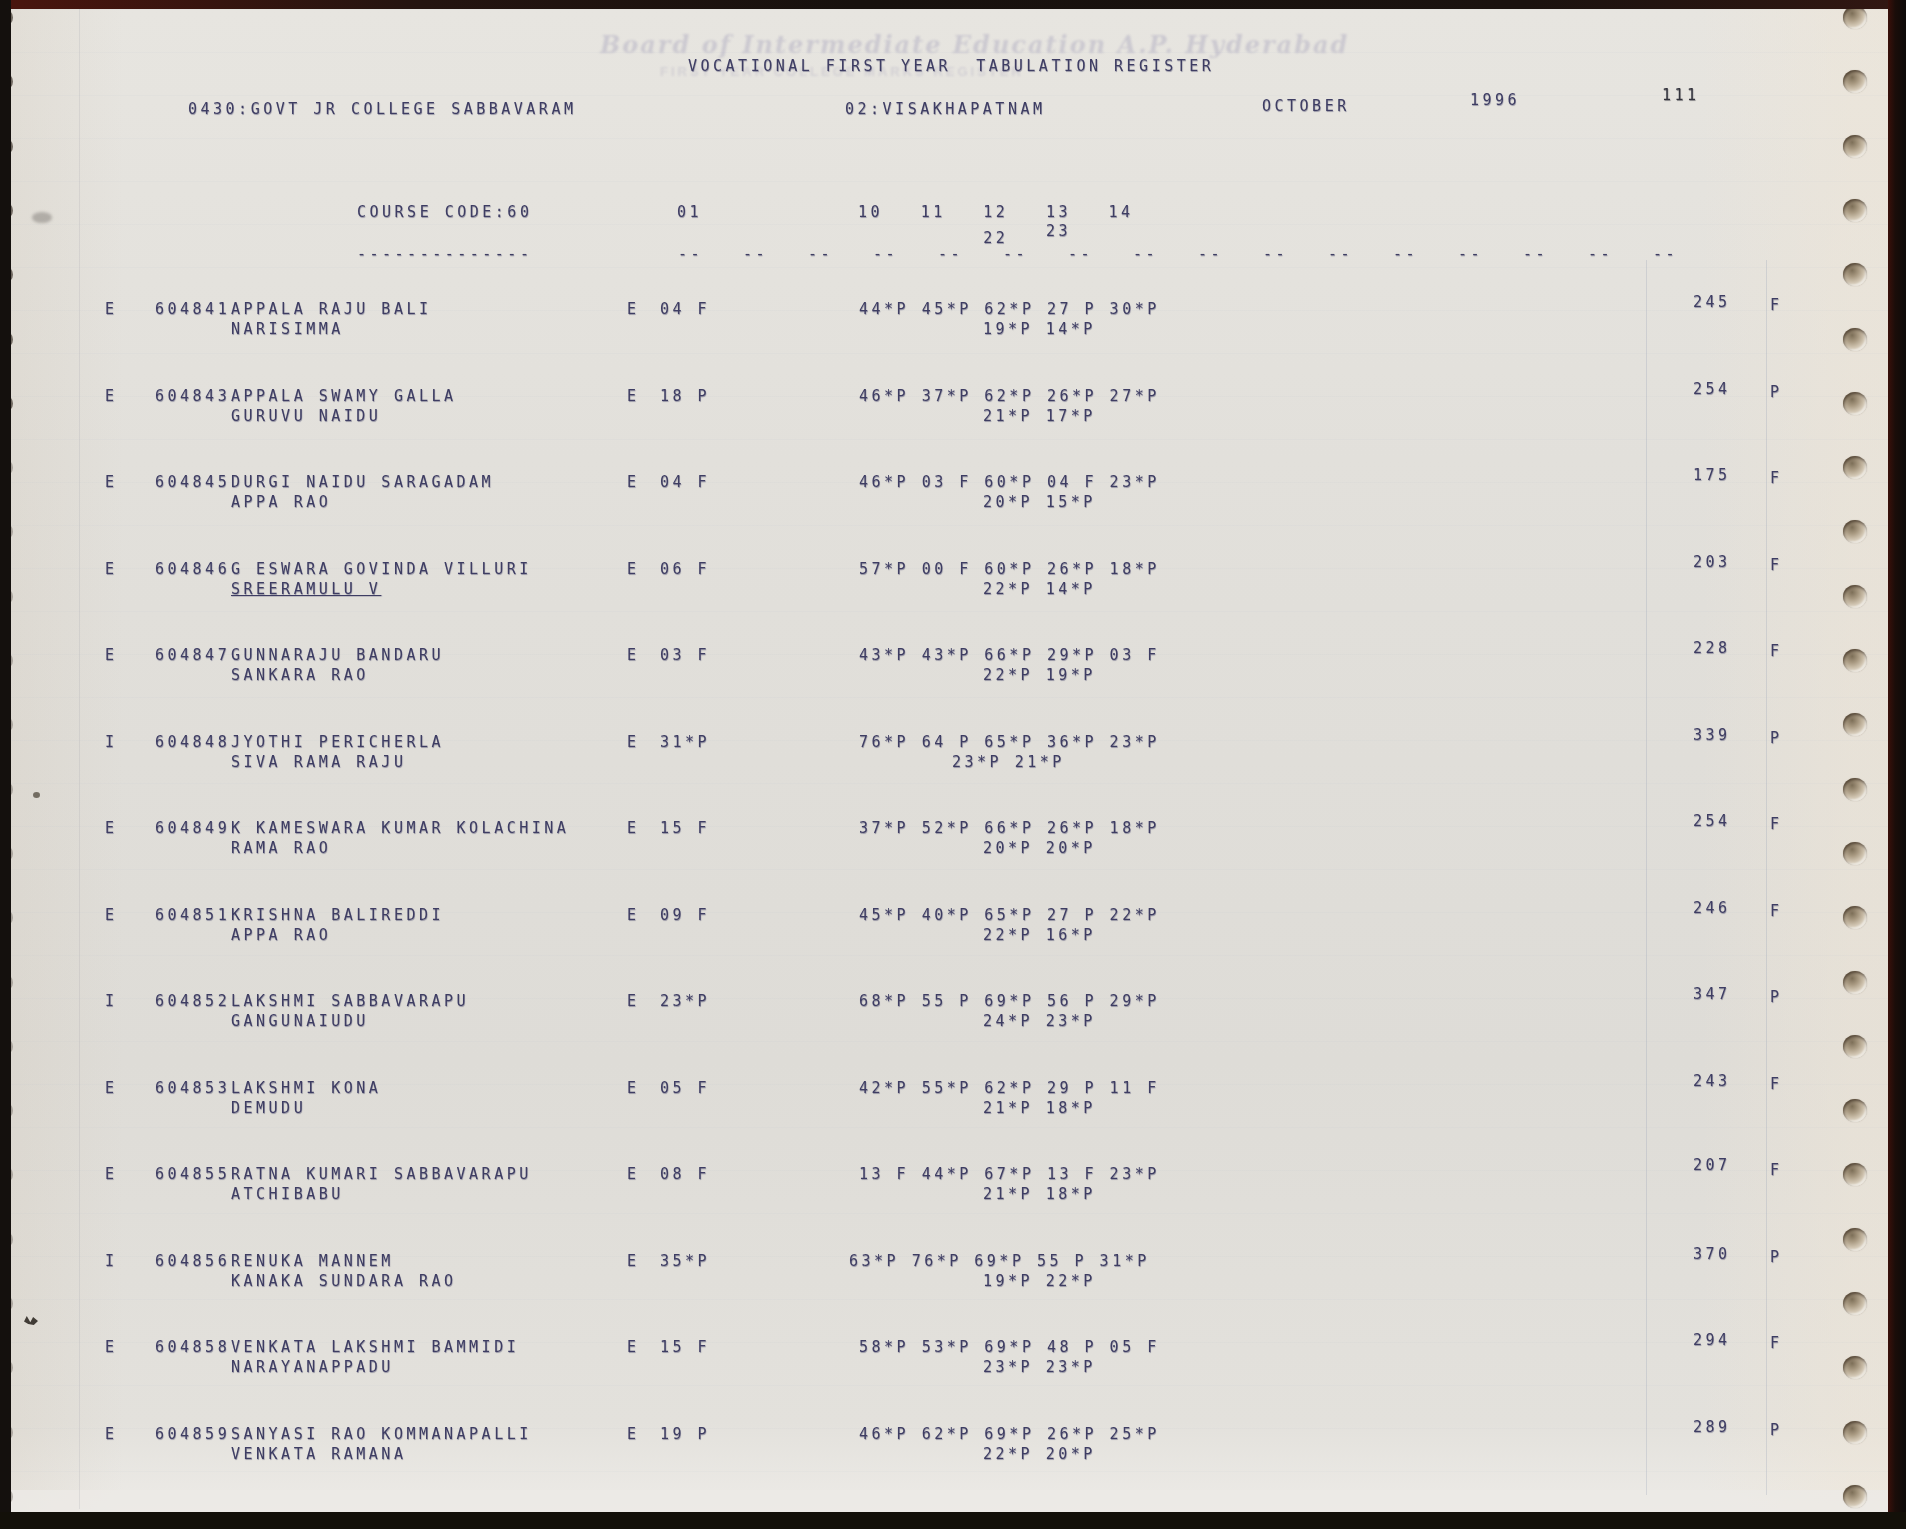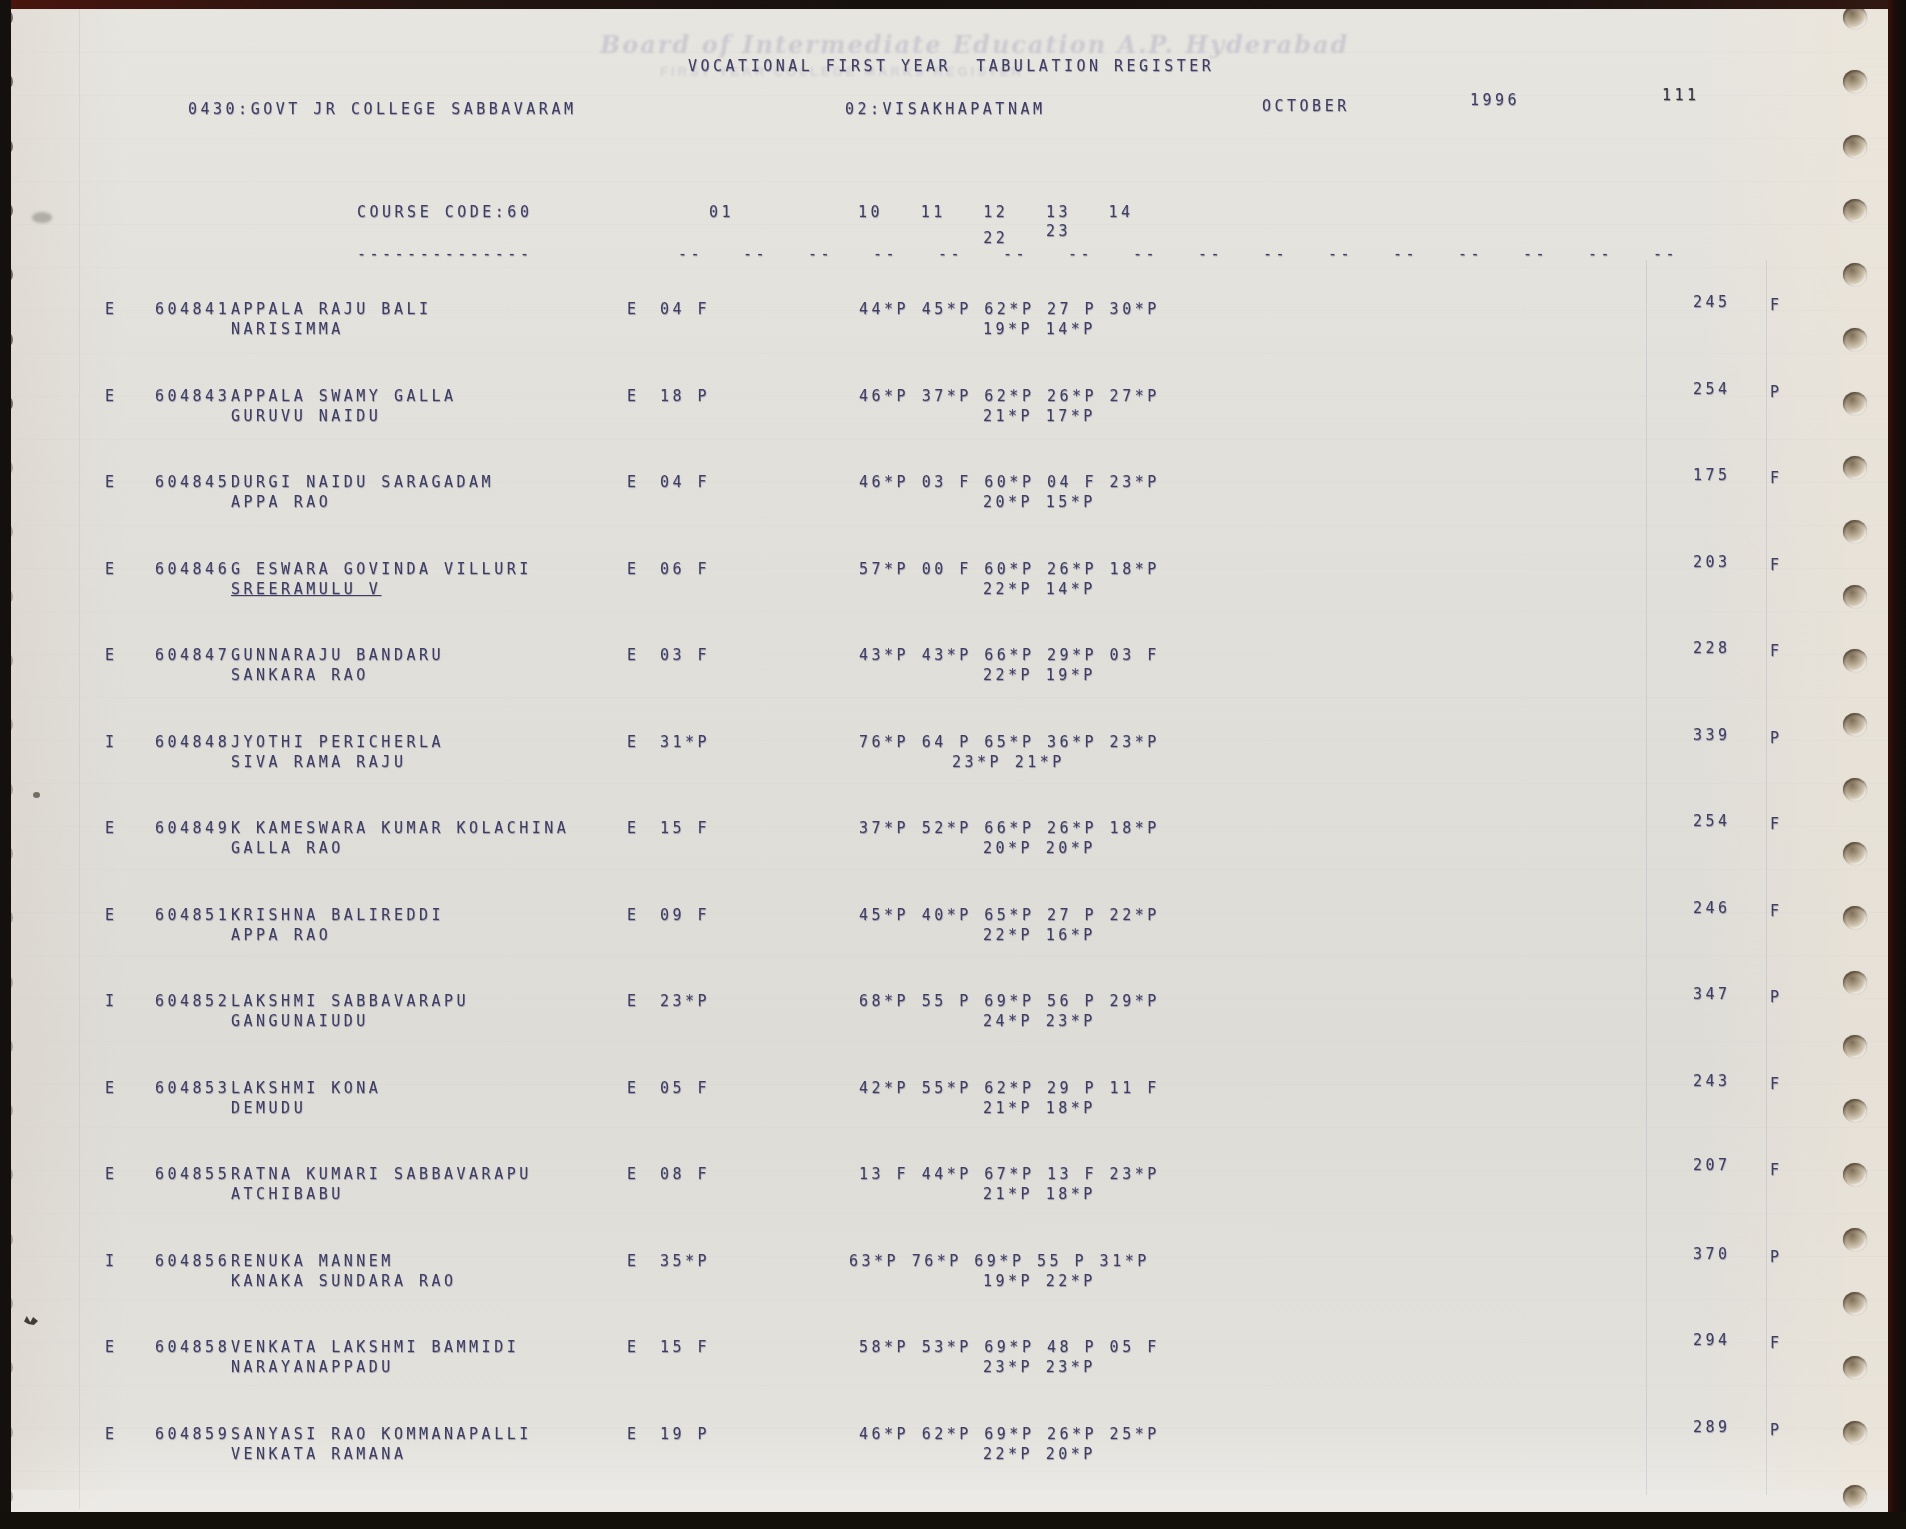--- a/index.html
+++ b/index.html
@@ -80,21 +80,21 @@
   <div class="vrule" style="left:1766px;top:260px;height:1235px;"></div>
 
   <div class="ink" style="left:688px;top:57px;">VOCATIONAL FIRST YEAR  TABULATION REGISTER</div>
   <div class="ink" style="left:188px;top:100px;">0430:GOVT JR COLLEGE SABBAVARAM</div>
   <div class="ink" style="left:845px;top:100px;">02:VISAKHAPATNAM</div>
   <div class="ink" style="left:1262px;top:97px;">OCTOBER</div>
   <div class="ink" style="left:1470px;top:91px;">1996</div>
   <div class="ink dark" style="left:1662px;top:86px;">111</div>
 
   <div class="ink" style="left:357px;top:203px;">COURSE CODE:60</div>
-  <div class="ink" style="left:677px;top:203px;margin-left:32px;">01</div>
+  <div class="ink" style="left:677px;top:203px;">01</div>
   <div id="colhead1">
       <span class="ink" style="left: 858px; top: 203px;">10</span>
       <span class="ink" style="left: 920.65px; top: 203px;">11</span>
       <span class="ink" style="left: 983.3px; top: 203px;">12</span>
       <span class="ink" style="left: 1045.95px; top: 203px;">13</span>
       <span class="ink" style="left: 1108.6px; top: 203px;">14</span>
     </div>
   <div id="colhead2">
       <span class="ink" style="left: 983.3px; top: 210px; margin-top: 19px;">22</span>
       <span class="ink" style="left: 1045.95px; top: 222px;">23</span>
@@ -189,21 +189,21 @@
         <span class="ink" style="left: 660px; top: 732.7px;">31*P</span>
         <span class="ink" style="left: 859px; top: 732.7px;">76*P 64 P 65*P 36*P 23*P</span>
         <span class="ink" style="left: 952px; top: 752.7px;">23*P 21*P</span>
         <span class="ink" style="left: 1693px; top: 725.7px;">339</span>
         <span class="ink" style="left: 1770px; top: 728.7px;">P</span>
       </div>
       <div>
         <span class="ink" style="left: 105px; top: 819.24px;">E</span>
         <span class="ink" style="left: 155px; top: 819.24px;">604849</span>
         <span class="ink" style="left: 231px; top: 819.24px;">K KAMESWARA KUMAR KOLACHINA</span>
-        <span class="ink" style="left: 231px; top: 839.24px;">GALLA RAO</span>
+        <span class="ink" style="left: 231px; top: 839.24px;">RAMA RAO</span>
         <span class="ink" style="left: 627px; top: 819.24px;">E</span>
         <span class="ink" style="left: 660px; top: 819.24px;">15 F</span>
         <span class="ink" style="left: 859px; top: 819.24px;">37*P 52*P 66*P 26*P 18*P</span>
         <span class="ink" style="left: 983px; top: 839.24px;">20*P 20*P</span>
         <span class="ink" style="left: 1693px; top: 812.24px;">254</span>
         <span class="ink" style="left: 1770px; top: 815.24px;">F</span>
       </div>
       <div>
         <span class="ink" style="left: 105px; top: 905.78px;">E</span>
         <span class="ink" style="left: 155px; top: 905.78px;">604851</span>

